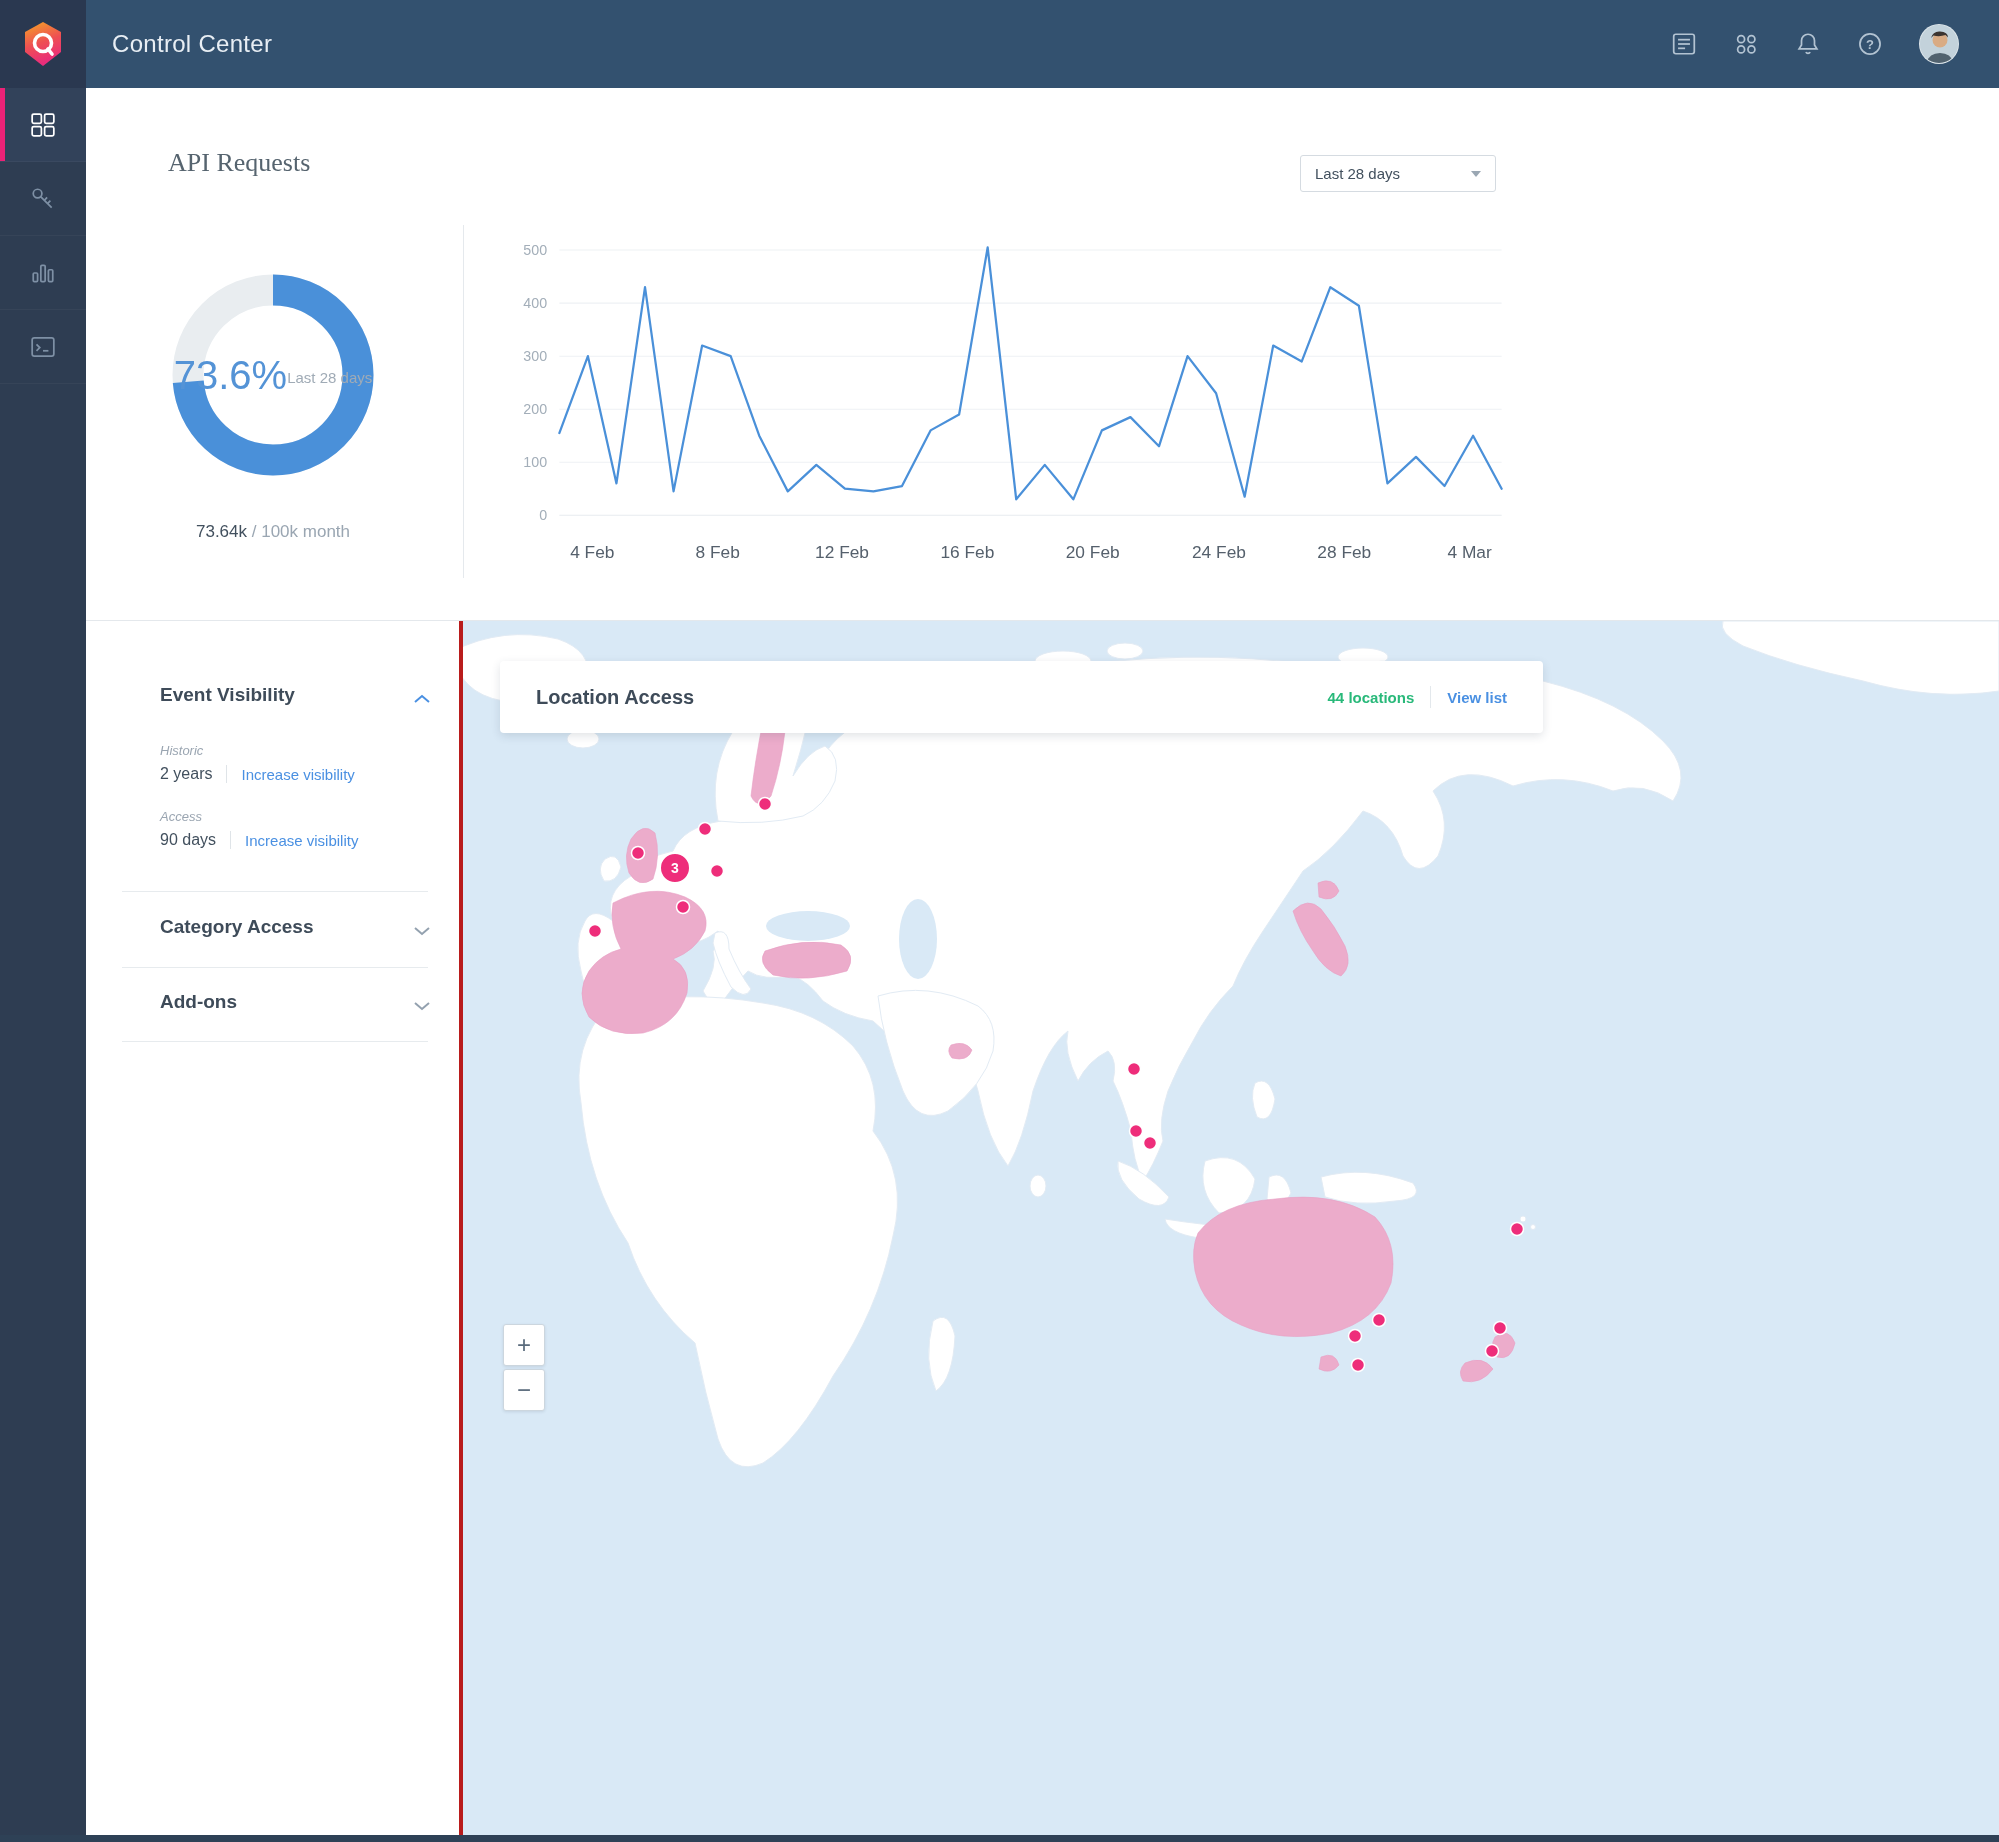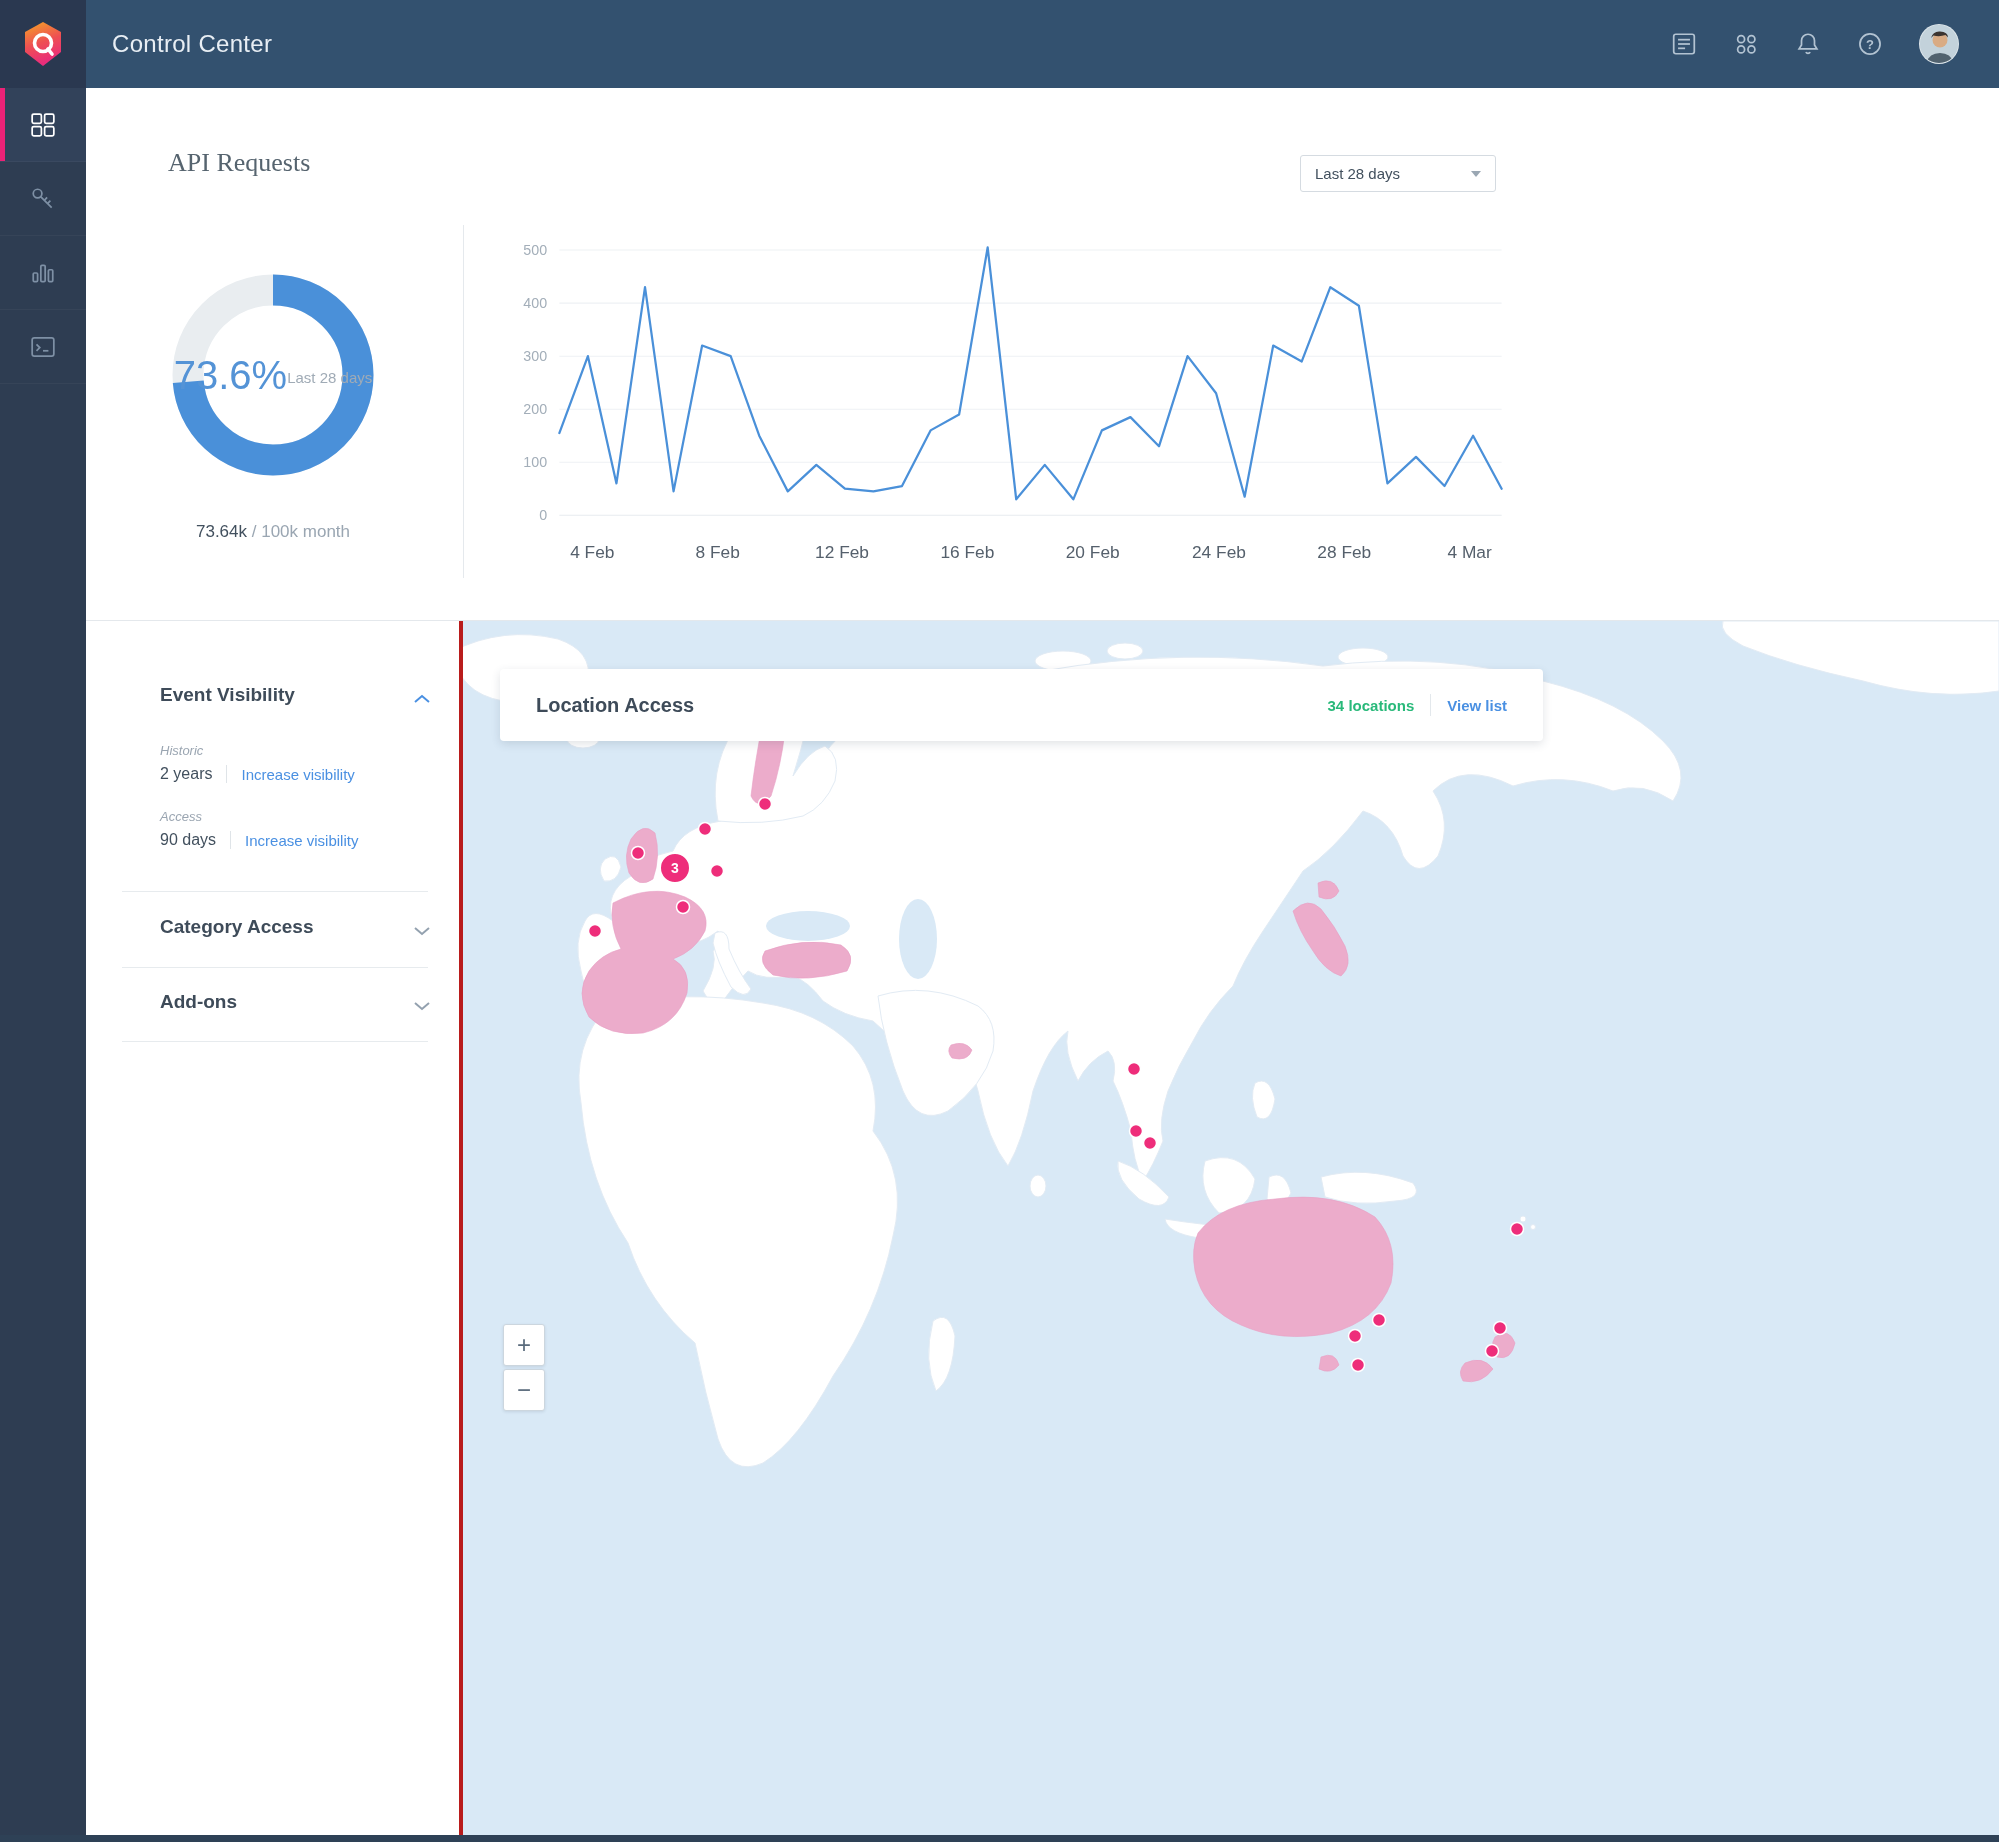--- a/index.html
+++ b/index.html
@@ -59,21 +59,21 @@
   .small-label { position:absolute; left:74px; font-size:13px; font-style:italic; color:#9aa5b1; }
   .value-row { position:absolute; left:74px; display:flex; align-items:center; }
   .value-row .val { font-size:16px; color:#42505e; }
   .vr-sep { width:1px; height:18px; background:#dfe4e8; margin:0 14px; }
   .link { font-size:15px; color:#4a90e2; cursor:pointer; text-decoration:none; }
   .panel-hr { position:absolute; left:36px; width:306px; height:1px; background:#e7ebee; }
 
   
   .map-wrap { position:absolute; left:463px; top:621px; width:1536px; height:1221px; background:#d9e9f6; overflow:hidden; cursor:grab; }
   .map-svg { position:absolute; left:0; top:0; }
-  .map-card { position:absolute; left:37px; top:48px; width:1043px; height:72px; background:#fff; border-radius:4px; box-shadow:0 3px 10px rgba(40,60,80,.14); display:flex; align-items:center; padding:0 36px; z-index:10; }
+  .map-card { position:absolute; left:37px; top:40px; width:1043px; height:72px; background:#fff; border-radius:4px; box-shadow:0 3px 10px rgba(40,60,80,.14); display:flex; align-items:center; padding:0 36px; z-index:10; }
   .map-card .t { font-size:20px; font-weight:700; color:#3e4b59; flex:1; }
   .map-card .count { font-size:15px; font-weight:700; color:#29b97a; }
   .mc-sep { width:1px; height:22px; background:#e3e8ec; margin:0 16px; }
   .map-card .viewlist { font-size:15px; font-weight:700; color:#4a90e2; cursor:pointer; }
   .zoom-ctrl { position:absolute; left:40px; top:703px; z-index:10; display:flex; flex-direction:column; gap:3px; }
   .zoom-btn { width:42px; height:42px; background:#fff; border:1px solid #ccd6de; border-radius:3px; font-size:24px; font-weight:300; color:#5a6b7c; display:flex; align-items:center; justify-content:center; cursor:pointer; box-shadow:0 1px 3px rgba(40,60,80,.12); }
 
   .window-edge { position:absolute; left:0; bottom:0; width:1999px; height:7px; background:#2e4156; z-index:40; }
 </style>
 </head>
@@ -348,21 +348,21 @@
           <circle cx="1037" cy="707" r="6.5" fill="#ee2d7a" stroke="#ffffff" stroke-width="1.5"></circle>
           <circle cx="1029" cy="730" r="6.5" fill="#ee2d7a" stroke="#ffffff" stroke-width="1.5"></circle>
           <circle cx="1054" cy="608" r="6.5" fill="#ee2d7a" stroke="#ffffff" stroke-width="1.5"></circle>
           <circle cx="212" cy="247" r="15" fill="#ee2d7a" stroke="#ffffff" stroke-width="2"></circle>
           <text x="212" y="252" text-anchor="middle" fill="#ffffff" font-size="14" font-weight="bold" font-family="Liberation Sans, sans-serif">3</text>
         </g>
     </svg>
 
     <div class="map-card">
       <span class="t">Location Access</span>
-      <span class="count">34 locations</span>
+      <span class="count">44 locations</span>
       <span class="mc-sep"></span>
       <span class="viewlist">View list</span>
     </div>
 
     <div class="zoom-ctrl">
       <div class="zoom-btn">+</div>
       <div class="zoom-btn">−</div>
     </div>
   </div>
 

